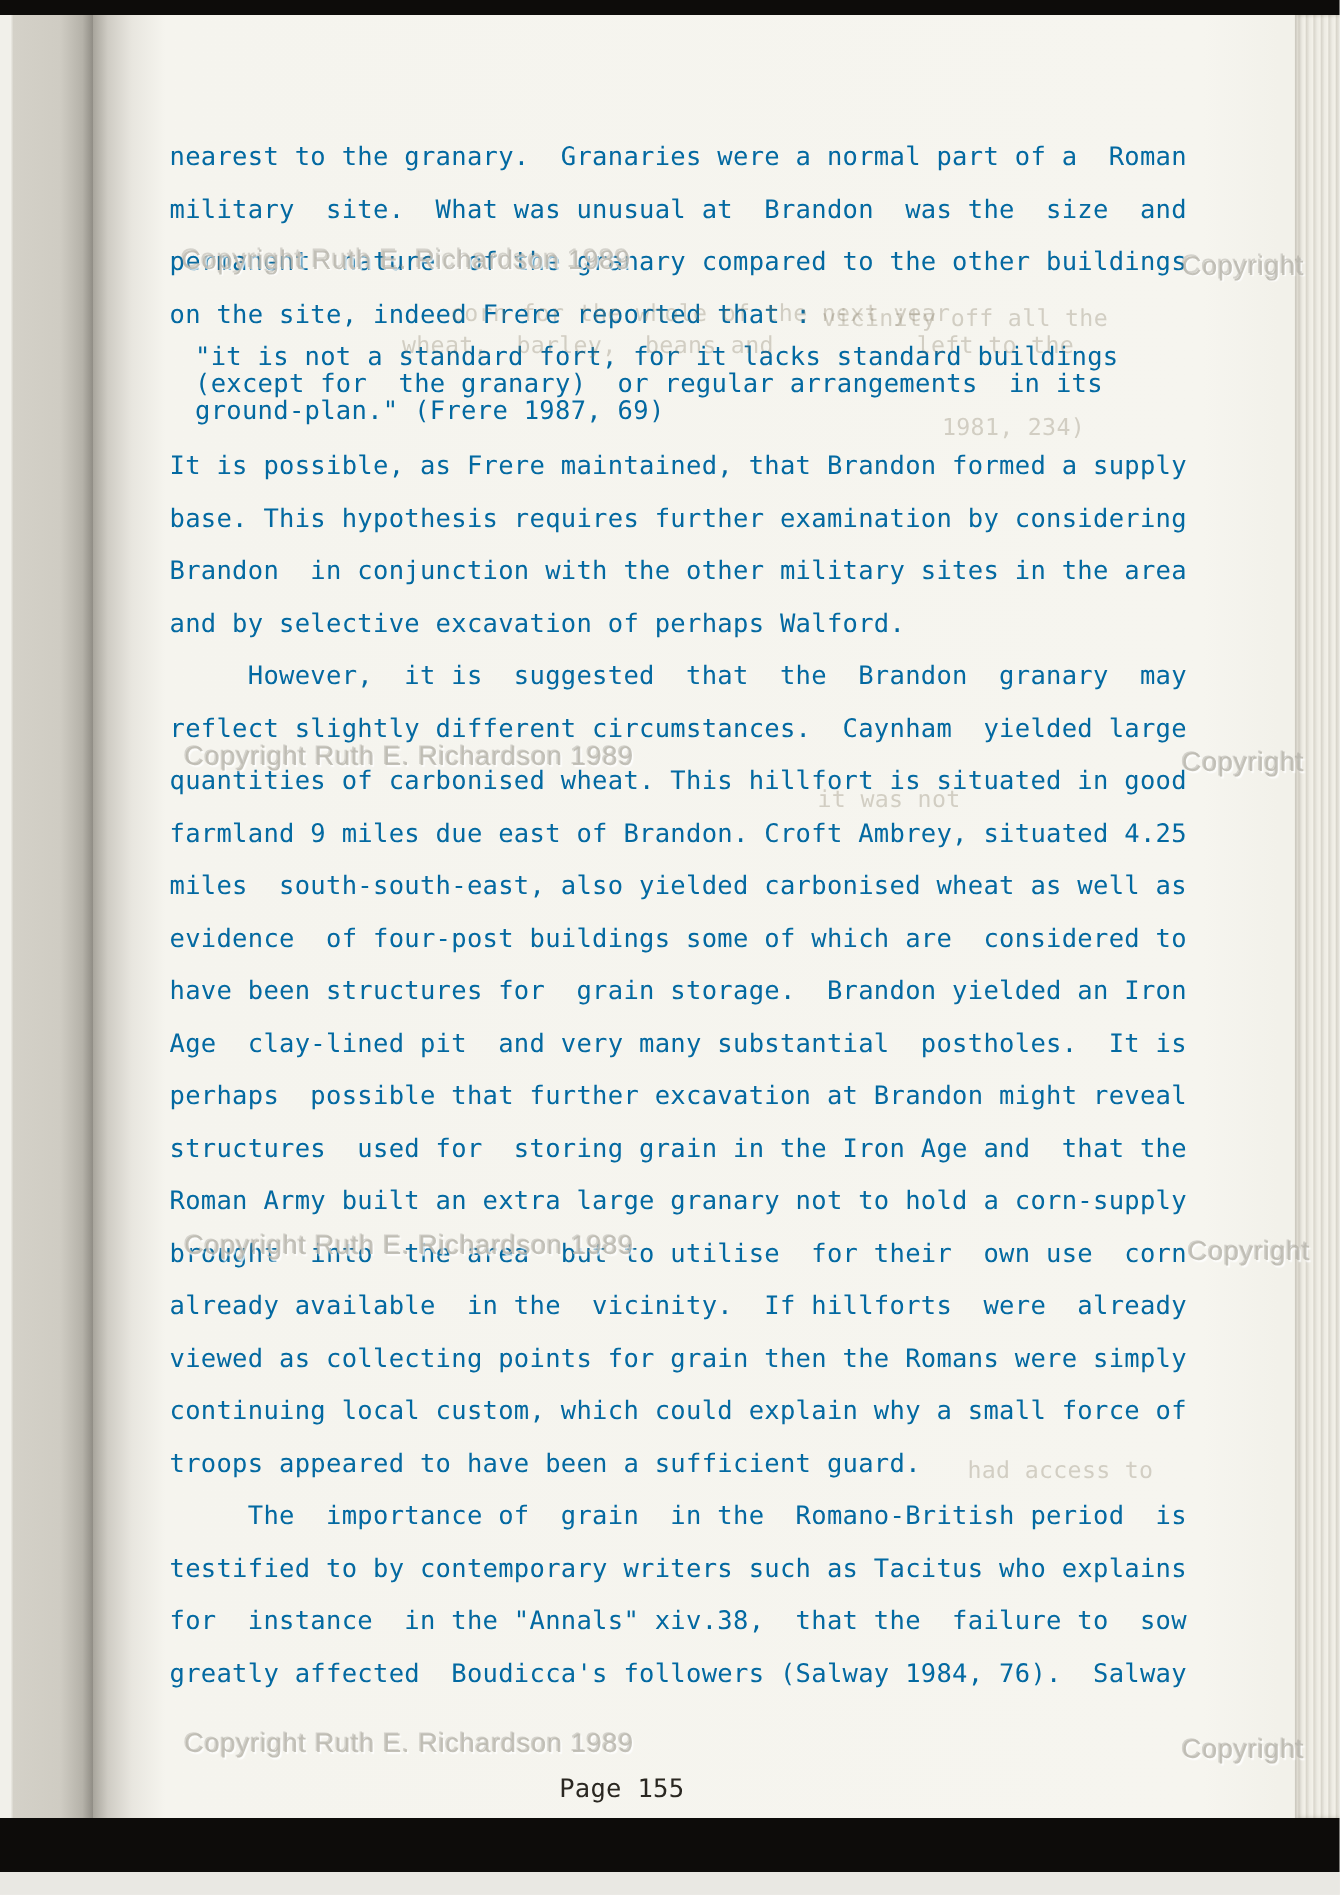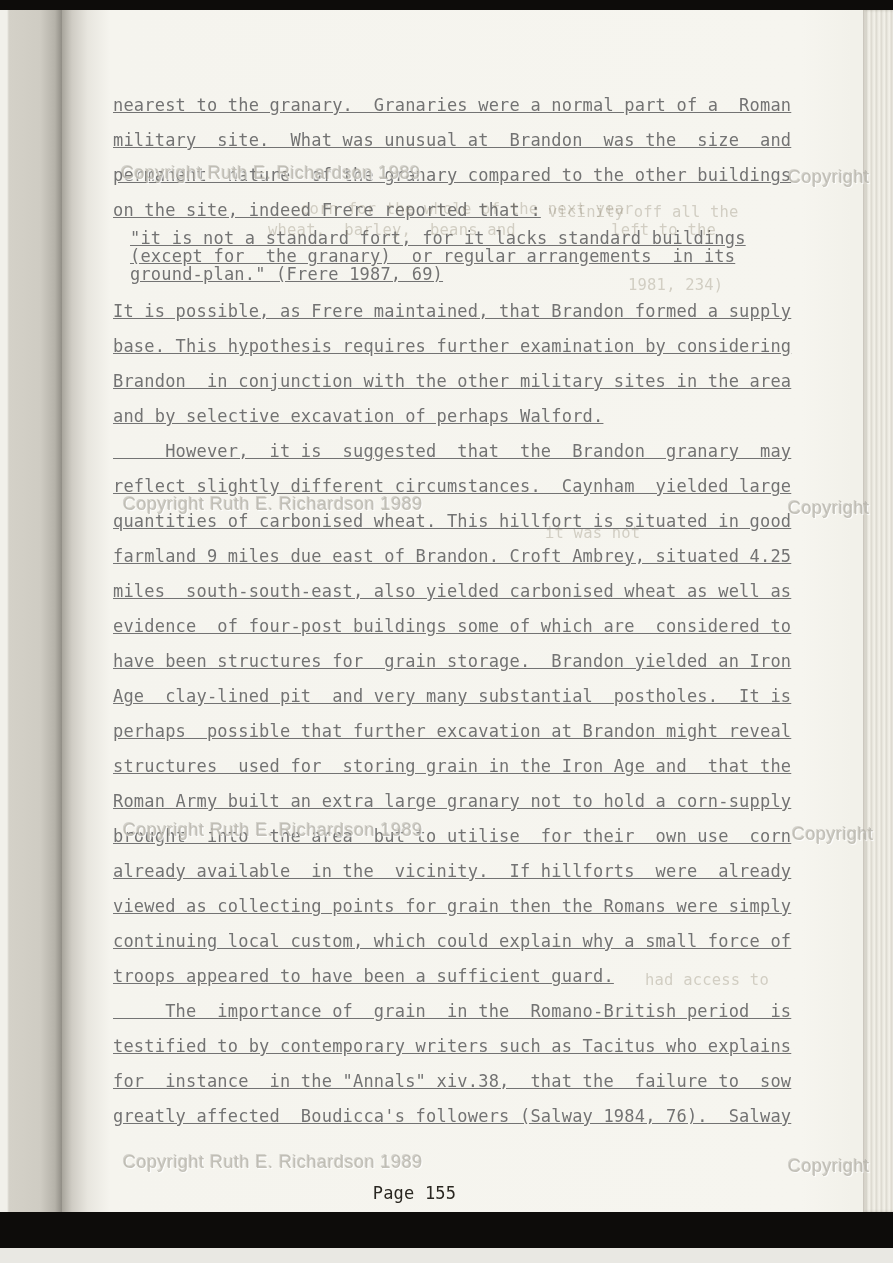--- a/index.html
+++ b/index.html
@@ -48,25 +48,24 @@
   .page-edge {
     position: absolute; right: 0; top: 0; width: 30px; height: 100%;
     background: repeating-linear-gradient(to right,
       #edebe3 0px, #f3f1e9 2px, #d9d6cc 3px, #eceae2 5px);
     box-shadow: inset 2px 0 3px rgba(120,115,100,0.35);
   }
 
   
   .text-block {
     position: absolute; left: 113px; top: 88px; width: 700px;
-    color: #737373;
+    color: #0369a1;
     font-size: 17px;
     letter-spacing: 0.2px;
     white-space: pre;
-    text-decoration: underline;
   }
   .line-body { line-height: 35px; height: 35px; }
   .line-quote { line-height: 18px; height: 18px; margin-left: 17px; }
   .line-quote.first { margin-top: 1px; }
   .line-quote.last { margin-bottom: 11px; }
 
   .page-number {
     position: absolute; left: 0; top: 1183px; width: 829px;
     text-align: center;
     color: #2a2721; font-size: 17px; letter-spacing: 0.2px;

